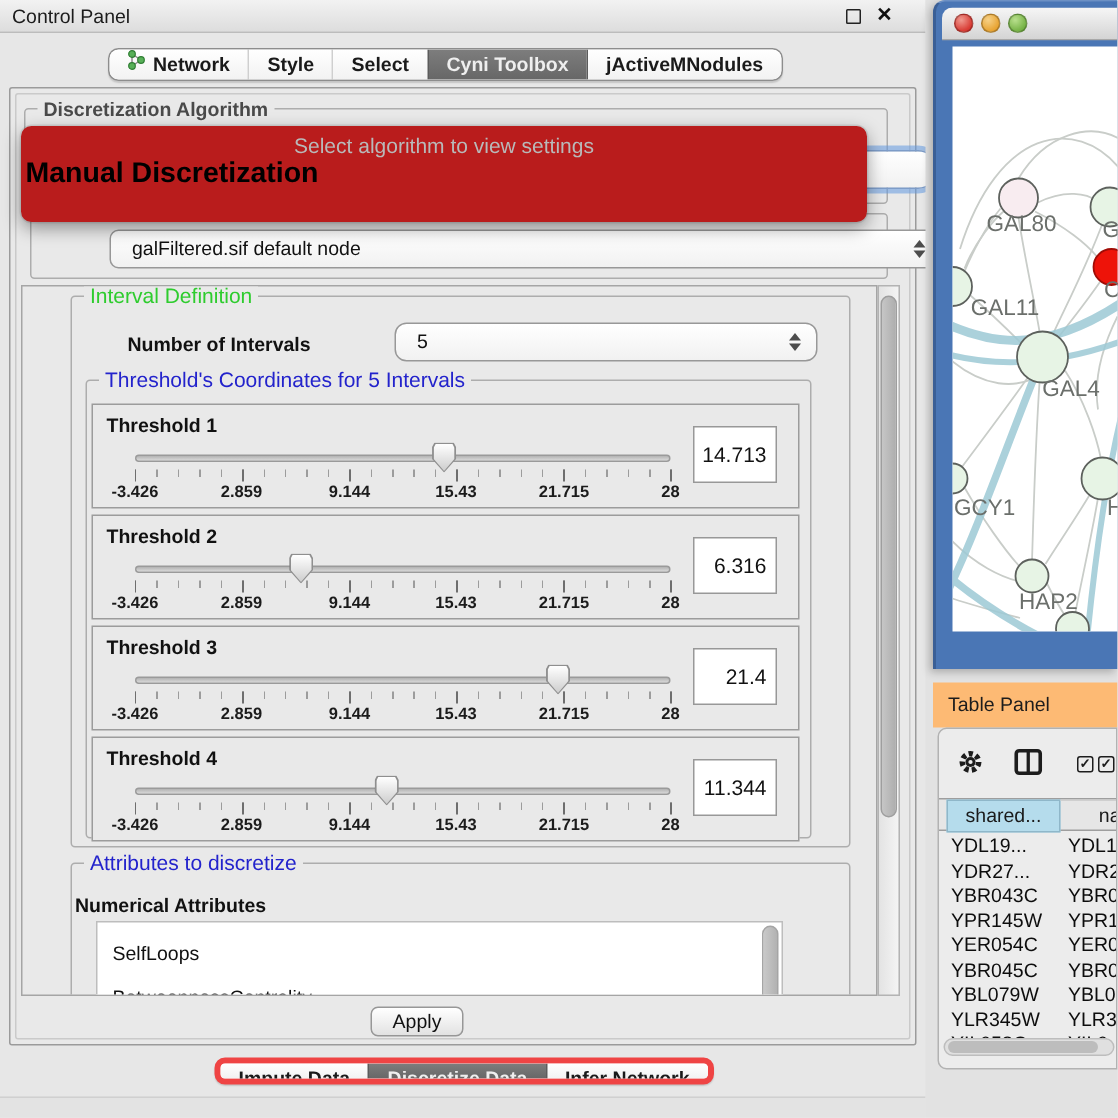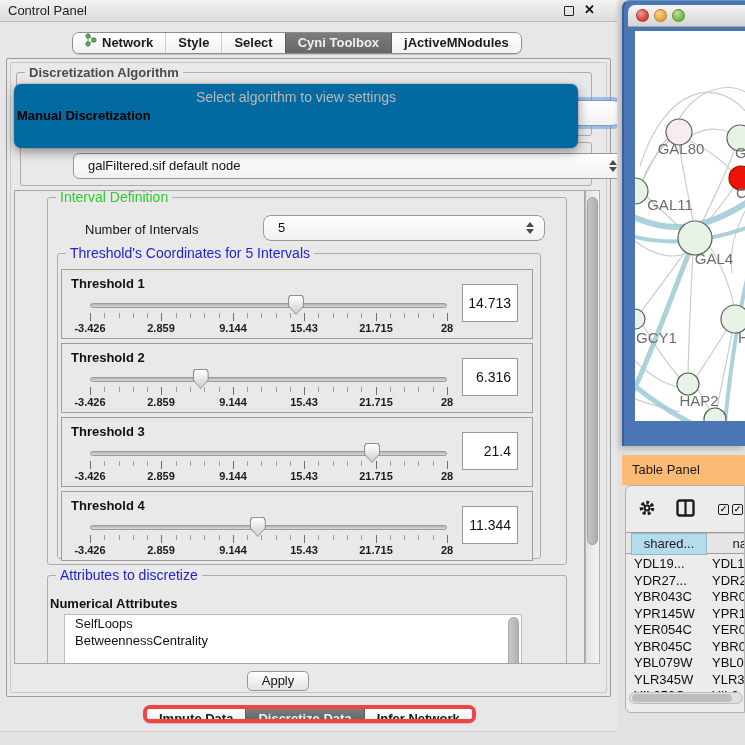--- a/index.html
+++ b/index.html
@@ -44,24 +44,24 @@
   .spin { position:absolute; right:10px; top:50%; transform:translateY(-50%); width:8px; height:12px; }
   .spin i { position:absolute; left:0; width:0; height:0; border-left:4px solid transparent; border-right:4px solid transparent; }
   .spin .up { top:0; border-bottom:5px solid #4d4d4d; }
   .spin .dn { bottom:0; border-top:5px solid #4d4d4d; }
 
   
   .algo-combo { left:24px; top:100px; width:557px; height:26px; border-radius:13px;
     border:1px solid #7d9cc8; box-shadow:0 0 0 3px rgba(98,153,224,.55); }
 
   
-  .popup { position:absolute; left:14px; top:84px; width:564px; height:64px; background:#0369a1;
+  .popup { position:absolute; left:14px; top:84px; width:564px; height:64px; background:#b91c1c;
     border-radius:7px; box-shadow:0 4px 12px rgba(0,0,0,.40), 0 0 0 1px rgba(0,0,0,.08); z-index:6; }
   .popup .ph { text-align:center; color:#b9b9b9; font-size:14px; padding-top:5px; height:21px; }
-  .popup .opt { font-size:13px; color:#000; padding:1px 16px 0 3px; line-height:19px; white-space:nowrap; }
+  .popup .opt { font-size:19px; color:#000; padding:1px 16px 0 3px; line-height:19px; white-space:nowrap; }
   .popup .opt.b { font-weight:bold; }
 
   
   .viewport { position:absolute; left:14px; top:190px; width:571px; height:474px;
     border:1px solid #a5a5a5; background:#e9e9e9; overflow:hidden; }
   .vscroll { position:absolute; left:585px; top:190px; width:15px; height:474px;
     background:linear-gradient(90deg,#e3e3e3,#f4f4f4); border:1px solid #b3b3b3; }
   .vscroll .thumb-v { position:absolute; left:1px; top:6px; width:11px; height:348px;
     background:linear-gradient(90deg,#c6c6c6,#aeaeae); border-radius:6px; border:1px solid #9e9e9e; }
 
@@ -80,21 +80,21 @@
     clip-path:polygon(10% 0,90% 0,100% 15%,100% 55%,50% 100%,0 55%,0 15%); background:#8f8f8f;
     filter:drop-shadow(0 1px 1px rgba(0,0,0,.35)); }
   .thumb-in { position:absolute; left:1px; top:1px; right:1px; bottom:1px;
     clip-path:polygon(10% 0,90% 0,100% 15%,100% 55%,50% 100%,0 55%,0 15%); background:linear-gradient(#ffffff,#cdcdcd); }
   .valbox { position:absolute; left:400px; top:14px; width:56px; height:38px; background:#fff;
     border:1px solid #989898; font-size:14px; color:#111; text-align:right; line-height:36px; padding-right:6px; }
 
   
   .attr-title { position:absolute; left:2px; top:20px; font-size:13px; font-weight:bold; color:#111; }
   .attr-list { position:absolute; left:16px; top:38px; width:458px; height:110px; background:#fff; border:1px solid #bdbdbd; }
-  .attr-item { font-size:13px; color:#111; padding-left:10px; line-height:17px; padding-top:0; white-space:nowrap; }
+  .attr-item { font-size:13px; color:#111; padding-left:10px; line-height:17px; padding-top:12px; white-space:nowrap; }
   .attr-scroll { position:absolute; right:2px; top:2px; width:11px; height:52px;
     background:linear-gradient(90deg,#c9c9c9,#b2b2b2); border-radius:6px; border:1px solid #a5a5a5; }
 
   .apply-btn { position:absolute; left:247px; top:671px; width:62px; height:20px;
     background:linear-gradient(#ffffff,#e2e2e2); border:1px solid #979797; border-radius:5px;
     font-size:13px; color:#111; text-align:center; line-height:18px; }
 
   
   .btabbar { position:absolute; left:143px; top:705px; height:18px; display:flex;
     border:4px solid #ef4444; border-radius:7px; overflow:hidden; background:#fff;
@@ -195,21 +195,21 @@
     <div class="ph">Select algorithm to view settings</div>
     <div class="opt b">Manual Discretization</div>
   </div>
 
   <div class="viewport">
 
     <div class="groupbox" style="left:32px;top:6px;width:520px;height:368px;background:#e9e9e9;">
       <span class="group-label lbl-green">Interval Definition</span>
     </div>
 
-    <div style="position:absolute;left:70px;top:31px;font-size:13px;font-weight:normal;color:#111;">Number of Intervals</div>
+    <div style="position:absolute;left:70px;top:31px;font-size:13px;font-weight:bold;color:#111;">Number of Intervals</div>
     <div class="combo" style="left:204px;top:24px;width:282px;height:26px;border-radius:8px;">
       <span class="val">5</span>
       <span class="spin">
           <i class="up"></i>
           <i class="dn"></i>
         </span>
     </div>
 
     <div class="groupbox" style="left:42px;top:62px;width:484px;height:306px;">
       <span class="group-label lbl-blue">Threshold's Coordinates for 5 Intervals</span>

